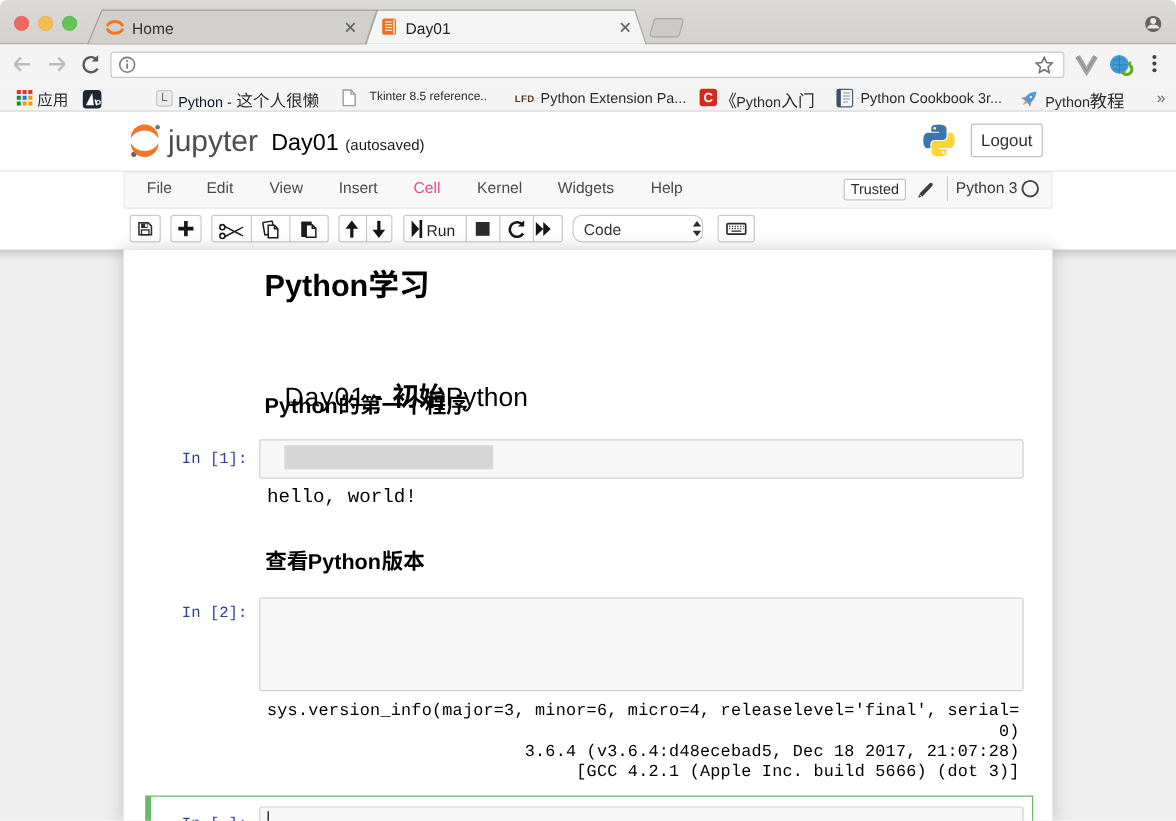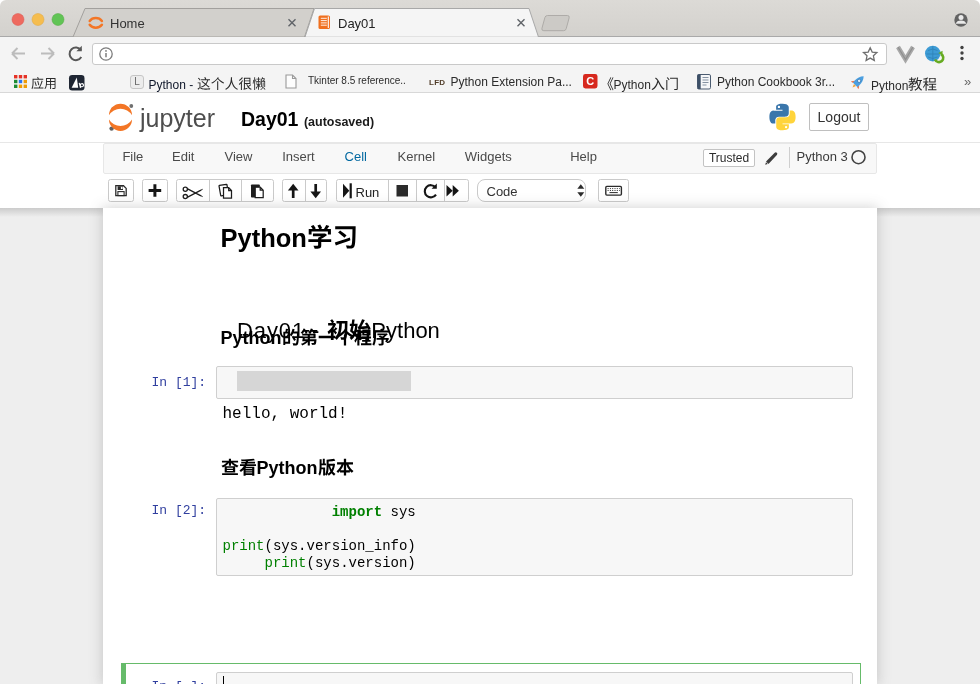--- a/index.html
+++ b/index.html
@@ -138,37 +138,37 @@
     <div class="abs" style="left:964px;top:73.5px;font-size:13px;color:#666;">»</div>
 <div class="abs" style="left:0;top:94px;width:980px;height:590px;background:#fff;"></div>
 <svg class="ic" style="left:108px;top:103px" width="30" height="30">
  <circle cx="4.8" cy="5.2" r="1.3" fill="#989798"></circle>
  <circle cx="23.3" cy="3.0" r="1.9" fill="#6f7070"></circle>
  <circle cx="3.6" cy="25.6" r="2.2" fill="#616262"></circle>
  <path d="M1,12.2 A11.5 11.5 0 0 1 24,12.2 A13.4 13.4 0 0 0 1,12.2 Z" fill="#f37626"></path>
  <path d="M1,16.4 A11.5 11.5 0 0 0 24,16.4 A13.4 13.4 0 0 1 1,16.4 Z" fill="#f37626"></path>
 </svg>
 <div class="abs" style="left:140px;top:104px;font-size:25px;color:#4e4e4e;letter-spacing:0px;">jupyter</div>
-<div class="abs" style="left:241px;top:107.5px;font-size:19.5px;color:#000;font-weight:bold;">Day01 <span style="font-size:12.5px;color:#1a1a1a;">(autosaved)</span></div>
+<div class="abs" style="left:226px;top:107.5px;font-size:19.5px;color:#000;">Day01 <span style="font-size:12.5px;color:#1a1a1a;">(autosaved)</span></div>
 <svg class="ic" style="left:767px;top:102px" width="31" height="30" viewBox="0 0 32 32">
  <path d="M15.9 1.9c-7.2 0-6.7 3.1-6.7 3.1l0 3.2h6.8v1H6.5S2 8.7 2 16s3.9 7 3.9 7h2.4v-3.3s-.1-4 3.9-4h6.7s3.8.1 3.8-3.6V6s.6-4.1-6.8-4.1zm-3.7 2.1a1.2 1.2 0 1 1 0 2.5 1.2 1.2 0 0 1 0-2.5z" fill="#3a76ab"></path>
  <path d="M16.1 30.1c7.2 0 6.7-3.1 6.7-3.1l0-3.2H16v-1h9.5S30 23.3 30 16s-3.9-7-3.9-7h-2.4v3.3s.1 4-3.9 4h-6.7s-3.8-.1-3.8 3.6V26s-.6 4.1 6.8 4.1zm3.7-2.1a1.2 1.2 0 1 1 0-2.5 1.2 1.2 0 0 1 0 2.5z" fill="#ffd43b"></path>
 </svg>
 <div class="abs" style="left:809px;top:103px;width:60px;height:28px;background:#fff;border:1px solid #bfbfbf;border-radius:2px;font-size:14px;color:#333;text-align:center;line-height:26px;">Logout</div>
 <div class="abs" style="left:0;top:142px;width:980px;height:1px;background:#e7e7e7;"></div>
 
 <div class="abs" style="left:103px;top:142.5px;width:774px;height:31.5px;background:#f8f8f8;border:1px solid #e7e7e7;border-radius:2px;"></div>
 <div class="abs" style="left:122.4px;top:149px;font-size:13px;color:#4a4a4a;">File</div>
     <div class="abs" style="left:172px;top:149px;font-size:13px;color:#4a4a4a;">Edit</div>
     <div class="abs" style="left:224.5px;top:149px;font-size:13px;color:#4a4a4a;">View</div>
     <div class="abs" style="left:282.2px;top:149px;font-size:13px;color:#4a4a4a;">Insert</div>
-    <div class="abs" style="left:344.6px;top:149px;font-size:13px;color:#0369a1;">Cell</div>
+    <div class="abs" style="left:344.6px;top:149px;font-size:13px;color:#ec4899;">Cell</div>
     <div class="abs" style="left:397.6px;top:149px;font-size:13px;color:#4a4a4a;">Kernel</div>
     <div class="abs" style="left:464.8px;top:149px;font-size:13px;color:#4a4a4a;">Widgets</div>
-    <div class="abs" style="left:542.2px;top:149px;font-size:13px;color:#4a4a4a;margin-left:28px;">Help</div>
+    <div class="abs" style="left:542.2px;top:149px;font-size:13px;color:#4a4a4a;">Help</div>
 <div class="abs" style="left:703px;top:149px;width:52px;height:18px;background:#fff;border:1px solid #c3c3c3;border-radius:2px;font-size:12px;color:#2b2b2b;text-align:center;line-height:16px;">Trusted</div>
 <svg class="ic" style="left:764px;top:151px" width="15" height="15">
  <path d="M1.2,13.8 l1.1,-3.6 L10.7,1.8 a1.5 1.5 0 0 1 2.15,0 a1.55 1.55 0 0 1 0,2.15 L4.7,12.7 Z" fill="#3d3d3d"></path>
  <path d="M2.1,10.9 l2.3,2.4" stroke="#fff" stroke-width="0.7"></path>
 </svg>
 <div class="abs" style="left:789px;top:147px;width:1px;height:21px;background:#cfcfcf;"></div>
 <div class="abs" style="left:796.5px;top:148.5px;font-size:13px;color:#3a3a3a;">Python 3</div>
 <svg class="ic" style="left:851px;top:150px" width="16" height="16">
  <circle cx="7.5" cy="7.2" r="6.5" fill="none" stroke="#444" stroke-width="1.6"></circle>
 </svg>
@@ -262,18 +262,18 @@
 <div class="abs" style="left:215.5px;top:366px;width:637px;height:32.5px;background:#f7f7f7;border:1px solid #cfcfcf;border-radius:2px;"></div>
 <div class="abs" style="left:237px;top:371px;width:173.5px;height:19.5px;background:#d6d6d6;"></div>
 <div class="abs mono" style="left:222.5px;top:405px;font-size:16px;color:#000000;">hello, world!</div>
 <div class="abs" style="left:220.5px;top:456.3px;font-size:18px;line-height:18px;font-weight:bold;color:#000;"><svg style="vertical-align:-3px" width="36" height="21" viewBox="0 -18 36 21">
         <path fill="#000" d="M5.832 -3.9599999999999995H11.915999999999999V-3.042H5.832ZM5.832 -6.228H11.915999999999999V-5.327999999999999H5.832ZM1.0979999999999999 -0.7919999999999999V1.0979999999999999H16.919999999999998V-0.7919999999999999ZM7.866 -15.299999999999999V-13.283999999999999H0.954V-11.411999999999999H5.778C4.3919999999999995 -10.026 2.4299999999999997 -8.838 0.43199999999999994 -8.19C0.8819999999999999 -7.776 1.5119999999999998 -6.983999999999999 1.8179999999999998 -6.4799999999999995C2.448 -6.731999999999999 3.078 -7.037999999999999 3.6899999999999995 -7.379999999999999V-1.6199999999999999H14.184V-7.505999999999999C14.813999999999998 -7.145999999999999 15.461999999999998 -6.858 16.128 -6.606C16.416 -7.145999999999999 17.064 -7.9559999999999995 17.532 -8.37C15.498 -8.982 13.482 -10.08 12.042 -11.411999999999999H17.081999999999997V-13.283999999999999H10.008V-15.299999999999999ZM4.14 -7.6499999999999995C5.561999999999999 -8.532 6.84 -9.629999999999999 7.866 -10.889999999999999V-8.171999999999999H10.008V-10.908C11.088 -9.629999999999999 12.437999999999999 -8.514 13.914 -7.6499999999999995Z M24.624 -3.582H31.158V-2.7899999999999996H24.624ZM24.624 -4.9319999999999995V-5.7059999999999995H31.158V-4.9319999999999995ZM24.624 -1.44H31.158V-0.63H24.624ZM32.724 -15.227999999999998C29.664 -14.723999999999998 24.462 -14.508 20.034 -14.508C20.232 -14.075999999999999 20.412 -13.373999999999999 20.448 -12.905999999999999C21.852 -12.888 23.364 -12.905999999999999 24.875999999999998 -12.959999999999999L24.642 -12.186H20.232V-10.565999999999999H24.084L23.742 -9.792H18.972V-8.081999999999999H22.823999999999998C21.744 -6.353999999999999 20.304 -4.859999999999999 18.414 -3.8339999999999996C18.828 -3.42 19.458 -2.6279999999999997 19.764 -2.1239999999999997C20.826 -2.7359999999999998 21.762 -3.4739999999999998 22.572 -4.302V1.656H24.624V1.008H31.158V1.656H33.318V-7.326H24.875999999999998L25.29 -8.081999999999999H35.028V-9.792H26.1L26.406 -10.565999999999999H34.038V-12.186H26.964L27.216 -13.049999999999999C29.682 -13.175999999999998 32.058 -13.373999999999999 33.966 -13.697999999999999Z"></path>
       </svg>Python<svg style="vertical-align:-3px" width="36" height="21" viewBox="0 -18 36 21">
         <path fill="#000" d="M1.6199999999999999 -14.813999999999998V-7.847999999999999C1.6199999999999999 -5.274 1.494 -1.8179999999999998 0.43199999999999994 0.36C0.8819999999999999 0.6479999999999999 1.6019999999999999 1.2959999999999998 1.944 1.692C2.952 0.0 3.348 -2.376 3.51 -4.734H5.148V1.5659999999999998H7.109999999999999V-6.624H3.582L3.5999999999999996 -7.847999999999999V-8.639999999999999H8.01V-10.53H6.768V-15.299999999999999H4.824V-10.53H3.5999999999999996V-14.813999999999998ZM14.813999999999998 -8.37C14.525999999999998 -6.893999999999999 14.111999999999998 -5.561999999999999 13.536 -4.409999999999999C12.924 -5.616 12.456 -6.9479999999999995 12.113999999999999 -8.37ZM8.585999999999999 -14.219999999999999V-8.154C8.585999999999999 -5.561999999999999 8.424 -1.7999999999999998 7.109999999999999 0.594C7.613999999999999 0.846 8.424 1.44 8.819999999999999 1.7999999999999998C9.126 1.2779999999999998 9.395999999999999 0.702 9.612 0.10799999999999998C10.008 0.5219999999999999 10.475999999999999 1.224 10.728 1.692C11.808 1.0799999999999998 12.761999999999999 0.306 13.572 -0.6479999999999999C14.274 0.288 15.084 1.0799999999999998 16.038 1.692C16.38 1.134 17.028 0.34199999999999997 17.496 -0.036C16.451999999999998 -0.612 15.552 -1.404 14.796 -2.376C15.947999999999999 -4.356 16.703999999999997 -6.8759999999999994 17.046 -10.062L15.767999999999999 -10.386L15.408 -10.331999999999999H10.638V-12.456C12.924 -12.617999999999999 15.371999999999998 -12.888 17.334 -13.319999999999999L16.128 -15.209999999999999C14.165999999999999 -14.741999999999999 11.232 -14.382 8.585999999999999 -14.219999999999999ZM12.402 -2.538C11.645999999999999 -1.5479999999999998 10.745999999999999 -0.7559999999999999 9.702 -0.21599999999999997C10.421999999999999 -2.448 10.601999999999999 -5.148 10.638 -7.4159999999999995C11.069999999999999 -5.6339999999999995 11.645999999999999 -3.9779999999999998 12.402 -2.538Z M25.848 -9.594V-3.6359999999999997H22.518C23.814 -5.327999999999999 24.912 -7.379999999999999 25.722 -9.594ZM28.134 -9.594H28.206C29.016 -7.398 30.078 -5.327999999999999 31.374 -3.6359999999999997H28.134ZM25.848 -15.281999999999998V-11.79H19.062V-9.594H23.508C22.374 -6.858 20.538 -4.266 18.432 -2.8259999999999996C18.936 -2.412 19.637999999999998 -1.6199999999999999 20.016 -1.0799999999999998C20.736 -1.638 21.42 -2.304 22.05 -3.0599999999999996V-1.44H25.848V1.6199999999999999H28.134V-1.44H31.878V-3.006C32.472 -2.304 33.102 -1.674 33.786 -1.152C34.164 -1.7639999999999998 34.938 -2.61 35.495999999999995 -3.0599999999999996C33.39 -4.481999999999999 31.554 -6.9479999999999995 30.42 -9.594H34.974000000000004V-11.79H28.134V-15.281999999999998Z"></path>
       </svg></div>
 <div class="abs mono" style="left:151.5px;top:502.5px;font-size:13px;color:#303f9f;">In&nbsp;[2]:</div>
 <div class="abs" style="left:215.5px;top:497.5px;width:637px;height:78px;background:#f7f7f7;border:1px solid #cfcfcf;border-radius:2px;"></div>
-<div class="abs mono" style="left:222.5px;top:503.5px;font-size:14px;line-height:17.1px;color:#000;"><span style="color:#008000;font-weight:bold;">import</span> sys<br><br><span style="color:#008000;">print</span>(sys.version_info)<br><span style="color:#008000;">print</span>(sys.version)</div>
+<div class="abs mono" style="left:222.5px;top:584.5px;font-size:14px;line-height:17.1px;letter-spacing:0.19px;color:#000;">sys.version_info(major=3, minor=6, micro=4, releaselevel='final', serial=<br>0)<br>3.6.4 (v3.6.4:d48ecebad5, Dec 18 2017, 21:07:28)<br>[GCC 4.2.1 (Apple Inc. build 5666) (dot 3)]</div>
 
 <div class="abs" style="left:121px;top:663px;width:740px;height:40px;background:#fff;border:1px solid #66bb6a;border-left:5px solid #66bb6a;"></div>
 <div class="abs mono" style="left:151.5px;top:678.5px;font-size:13px;color:#303f9f;">In&nbsp;[&nbsp;]:</div>
 <div class="abs" style="left:216px;top:672px;width:637px;height:30px;background:#f7f7f7;border:1px solid #cfcfcf;border-radius:2px;"></div>
 <div class="abs" style="left:222.5px;top:676px;width:1.2px;height:14px;background:#000;"></div>
 </div>
 </body></html>

